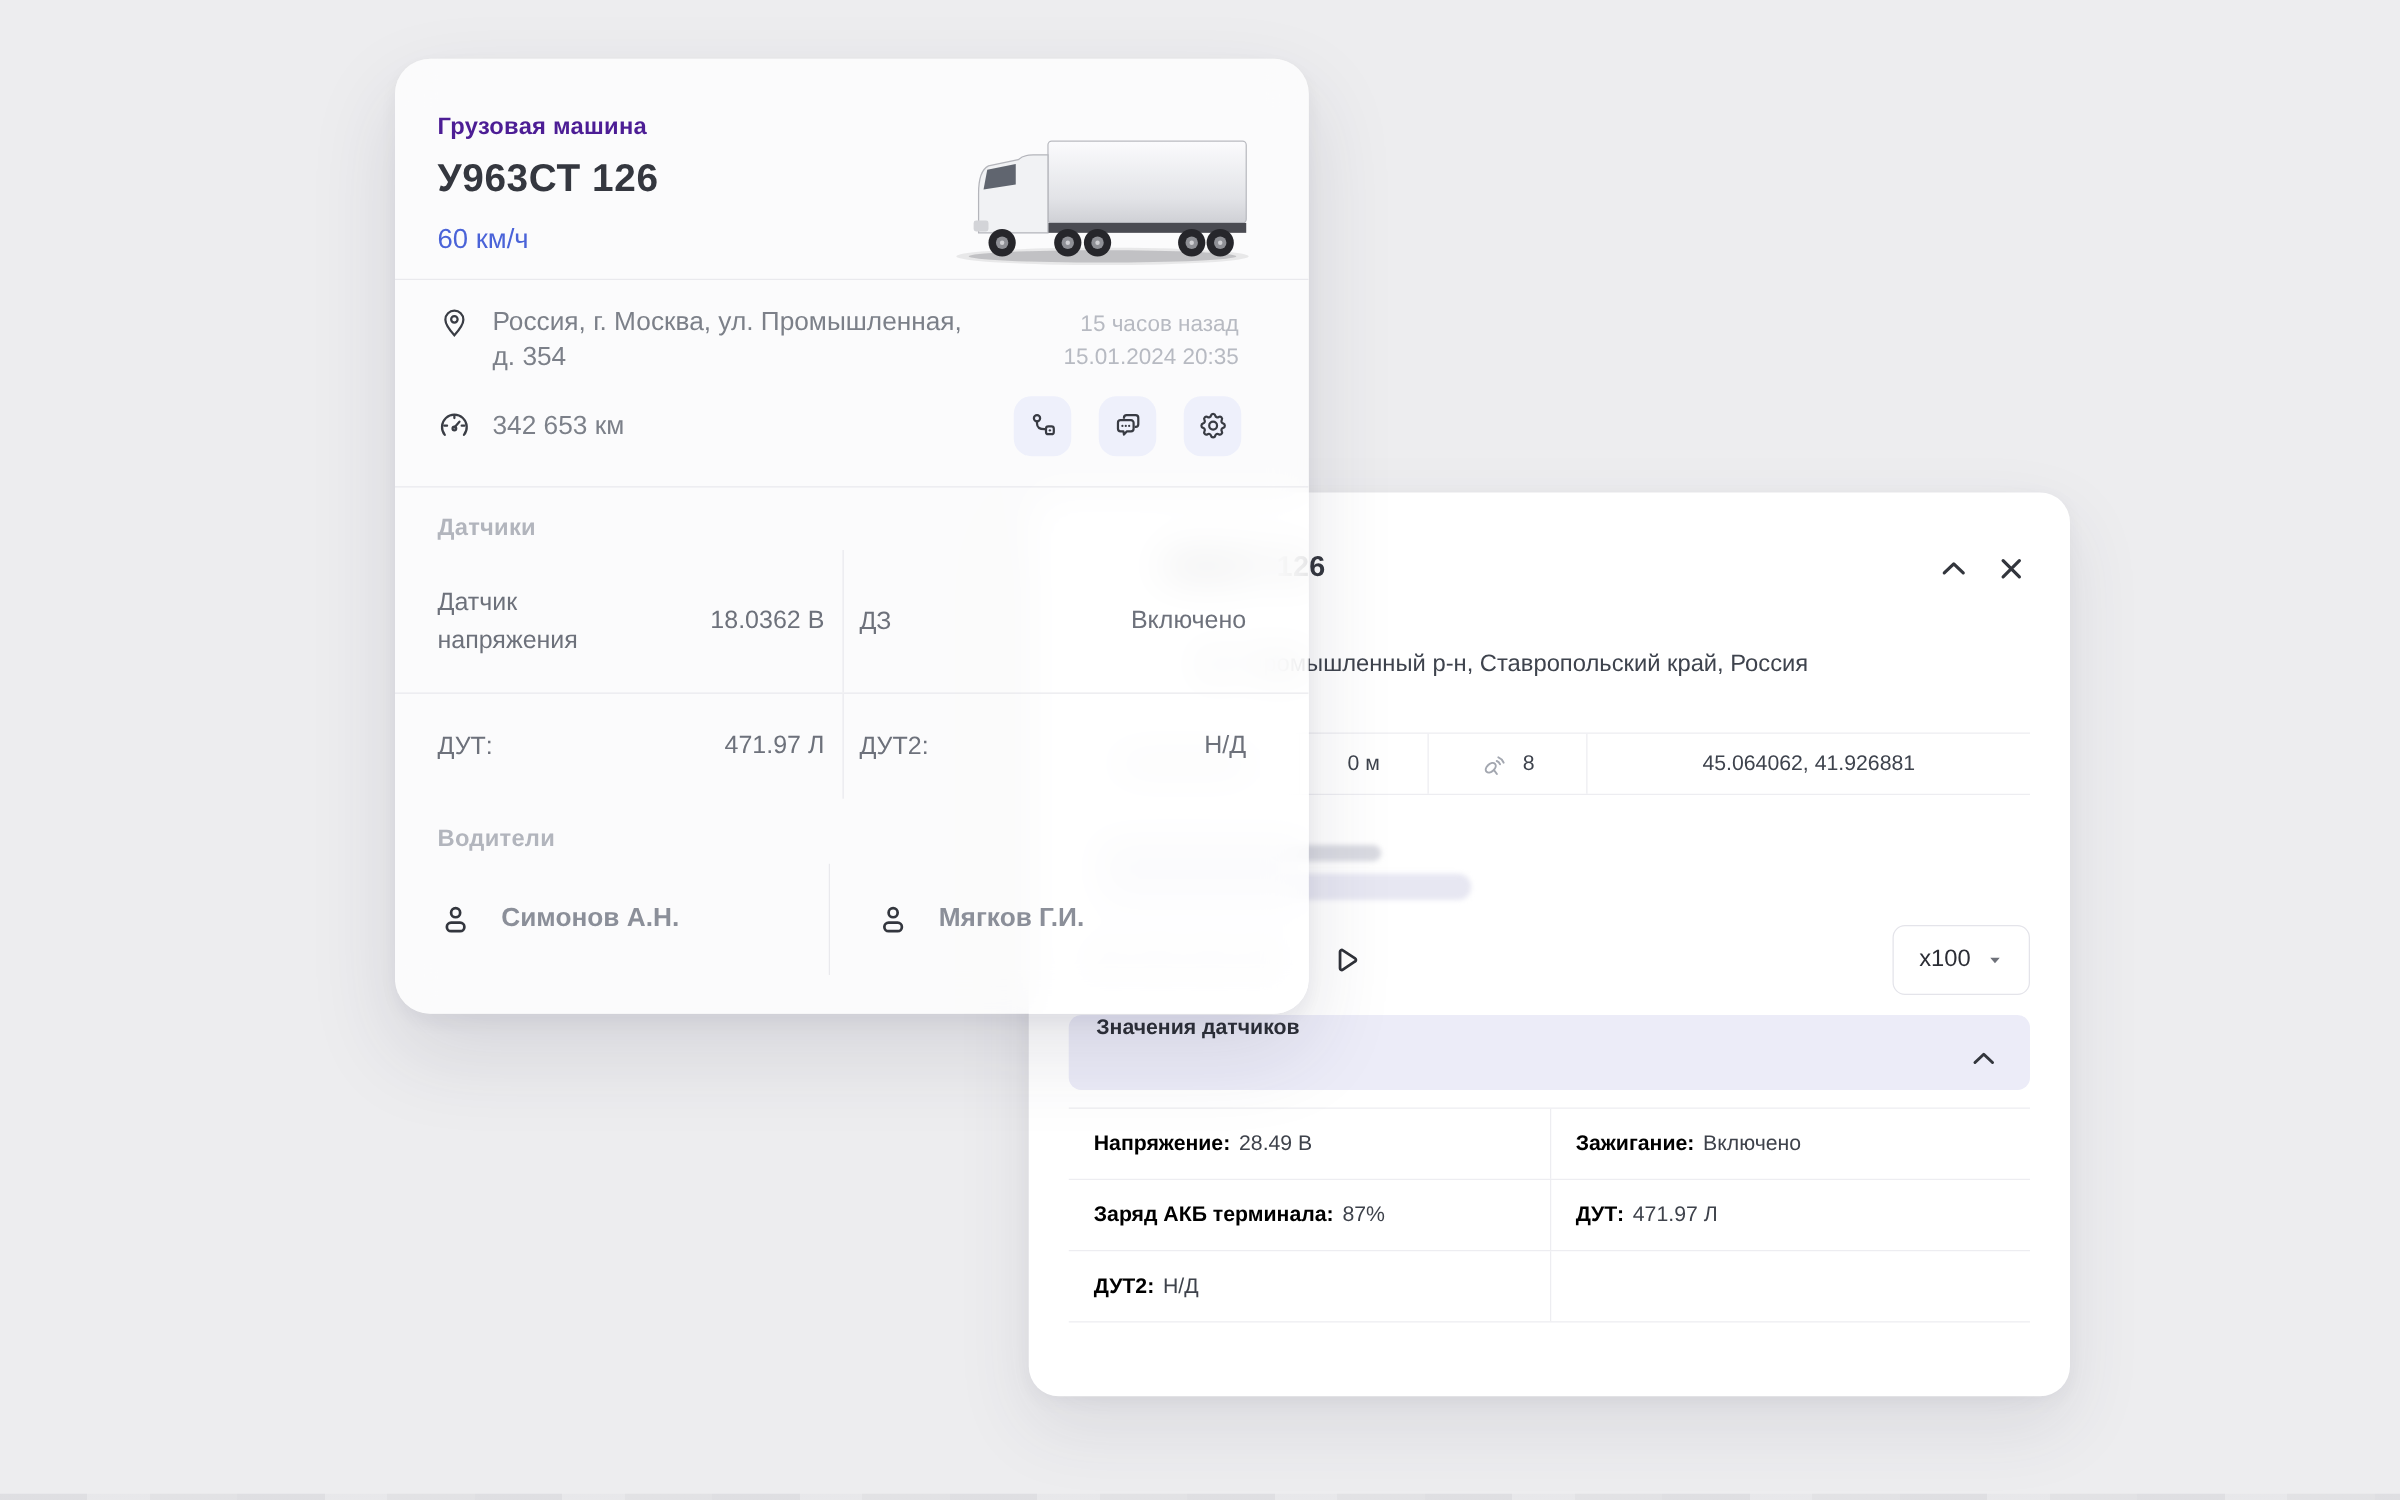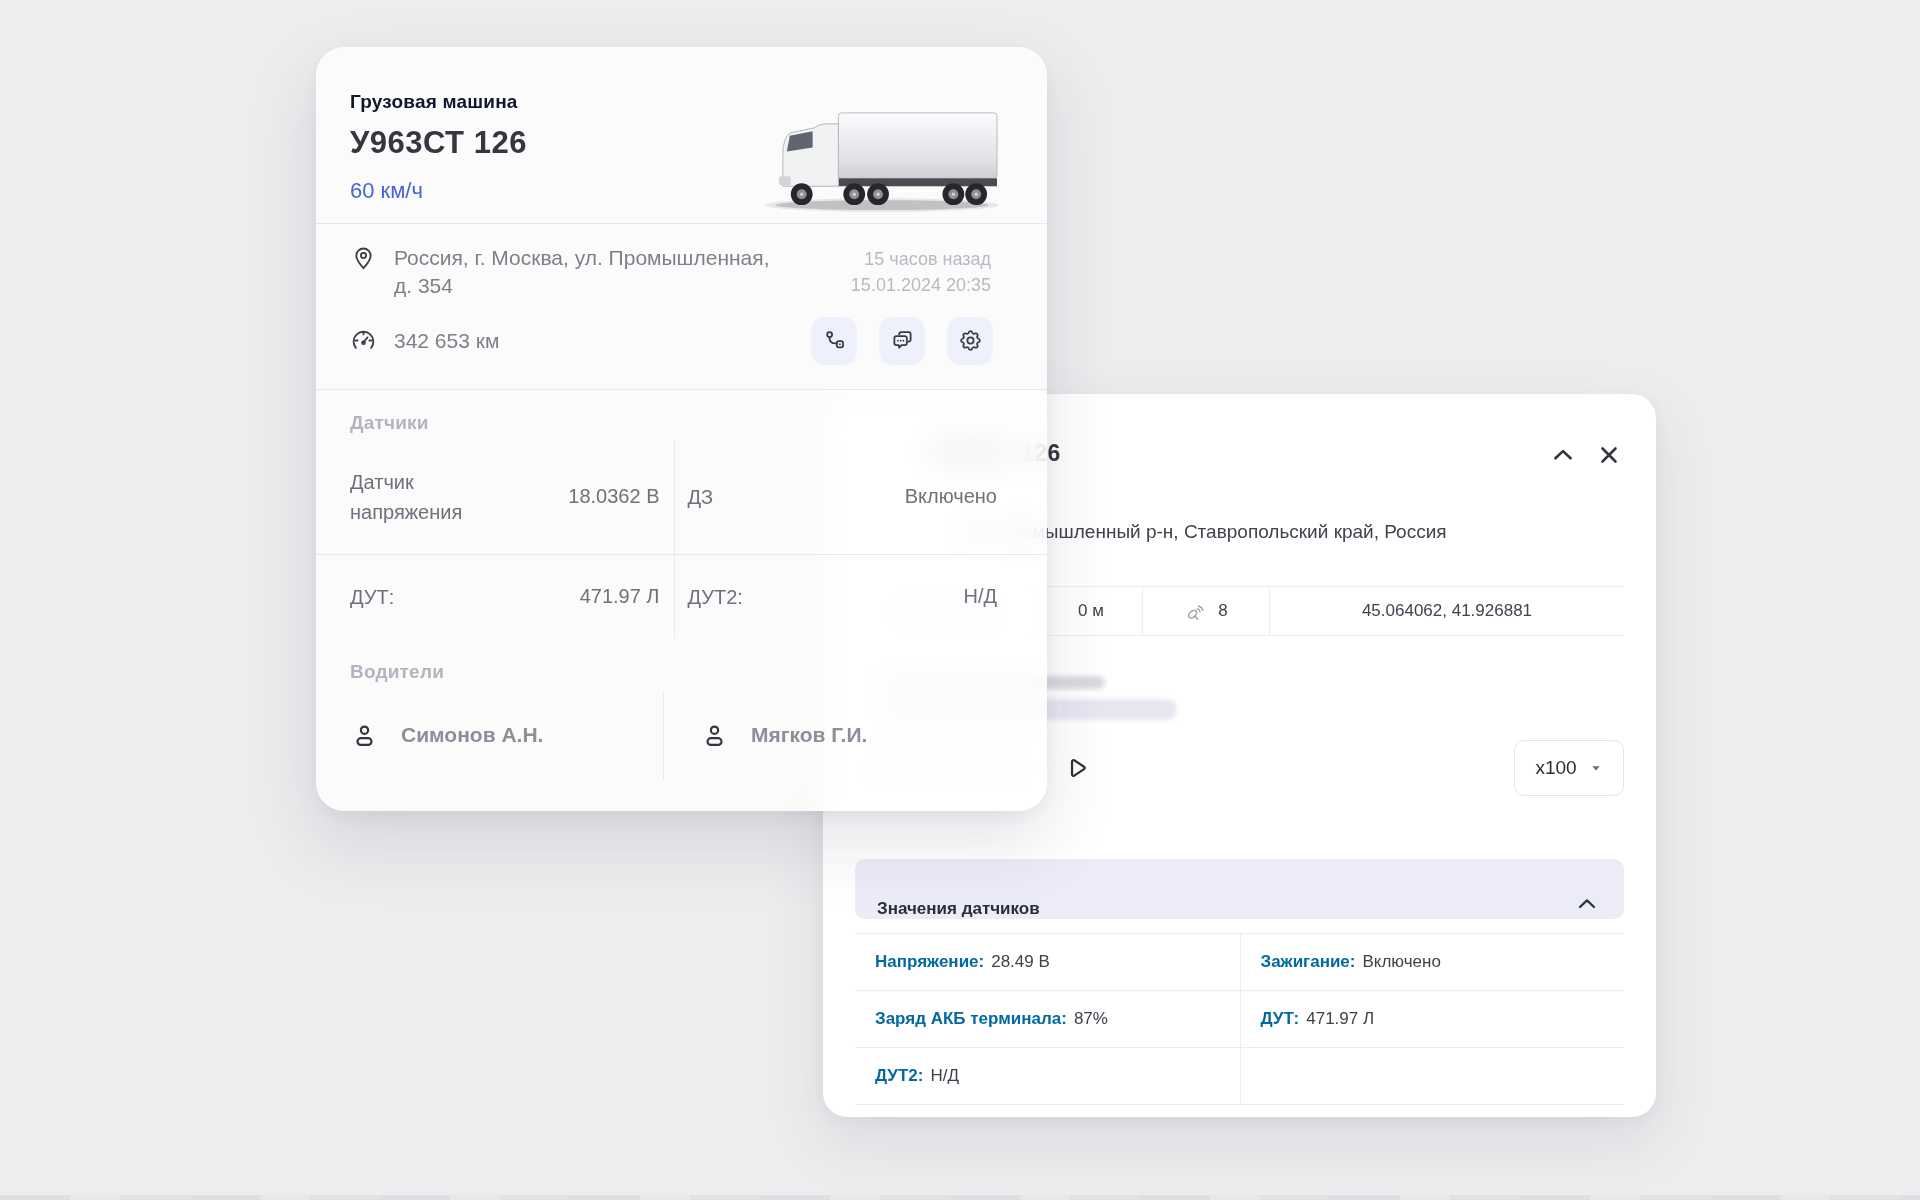--- a/index.html
+++ b/index.html
@@ -36,37 +36,37 @@
     border-radius:11px; filter:blur(2px); }
   .tp-playback { margin-top:16px; height:56px; display:flex; align-items:center; }
   .pb-circles { display:flex; gap:12px; margin-left:14px; filter:blur(2px); }
   .pb-circle { width:30px; height:30px; border-radius:50%; background:#ececf1; border:1px solid #dcdce3; cursor:pointer; }
   .play-btn { margin-left:34px; width:34px; height:34px; border:none; background:transparent;
     color:#2f3138; cursor:pointer; display:flex; align-items:center; justify-content:center; padding:0; }
   .speed-select { margin-left:auto; width:110px; height:56px; background:#fff; border:1px solid #e4e4ea;
     border-radius:10px; display:flex; align-items:center; justify-content:center; gap:12px;
     font-size:19px; color:#2b2d35; cursor:pointer; font-family:inherit; }
   .speed-caret { color:#6e7179; display:flex; }
-  .tp-collapse-bar { margin-top:63px; height:60px; background:#ececf8; border-radius:10px;
-    display:flex; align-items:flex-end; padding:0 22px; cursor:pointer; }
+  .tp-collapse-bar { margin-top:16px; height:60px; background:#ececf8; border-radius:10px;
+    display:flex; align-items:flex-start; padding:0 22px; cursor:pointer;flex-direction:column; }
   .tp-collapse-bar .bar-label { font-size:17px; font-weight:700; color:#2b2e36; }
   .tp-collapse-bar .icon-btn { margin-left:auto; }
   .tp-table { margin-top:14px; border-top:1px solid #ededf1; }
   .tp-trow { display:grid; grid-template-columns:1fr 1fr; border-bottom:1px solid #ededf1; }
   .tp-tcell { padding:18px 20px; font-size:17px; color:#3e424b; }
   .tp-tcell + .tp-tcell { border-left:1px solid #ededf1; }
-  .tp-tcell .lbl { font-weight:700; color:#0369a1; margin-right:7px; }
+  .tp-tcell .lbl { font-weight:700; color:#000000; margin-right:7px; }
 
   
   .vehicle-card { position:absolute; left:316px; top:47px; width:731px; height:764px;
     background:rgba(255,255,255,.78); -webkit-backdrop-filter:blur(16px); backdrop-filter:blur(16px);
     border-radius:28px; padding:44px 34px 20px 34px; overflow:hidden;
     box-shadow:0 30px 70px rgba(50,50,80,.13), 0 6px 18px rgba(50,50,80,.06); z-index:2; }
   .vc-top { position:relative; height:128px; }
-  .vc-type { font-size:19px; font-weight:700; color:#0f172a; letter-spacing:.2px; }
+  .vc-type { font-size:19px; font-weight:700; color:#4c1d95; letter-spacing:.2px; }
   .vc-plate { margin-top:12px; font-size:31px; font-weight:700; color:#34373f; letter-spacing:.5px; }
   .vc-speed { margin-top:17px; font-size:22px; font-weight:400; color:#4a63d8; }
   .vc-truck { position:absolute; right:8px; top:12px; width:248px; height:114px; }
   .hr { height:1px; background:#e9e9ed; margin:0 -34px; }
   .hr-1 { margin-top:4px; }
   .vc-address-row { margin-top:20px; display:flex; align-items:center; padding-right:22px; }
   .vc-loc { display:flex; gap:17px; align-items:flex-start; color:#3a3d45; }
   .vc-address { font-size:21px; color:#7c8089; line-height:1.35; max-width:380px; }
   .vc-time { margin-left:auto; text-align:right; font-size:18px; color:#b7bac2; line-height:1.45; }
   .vc-odo-row { margin-top:16px; display:flex; align-items:center; padding-right:20px; }

